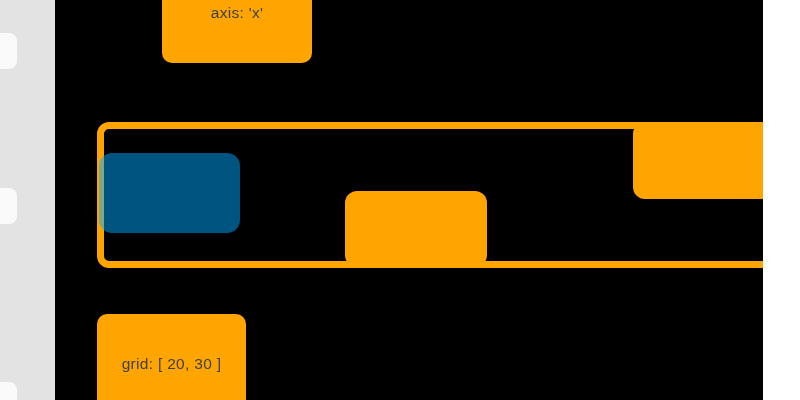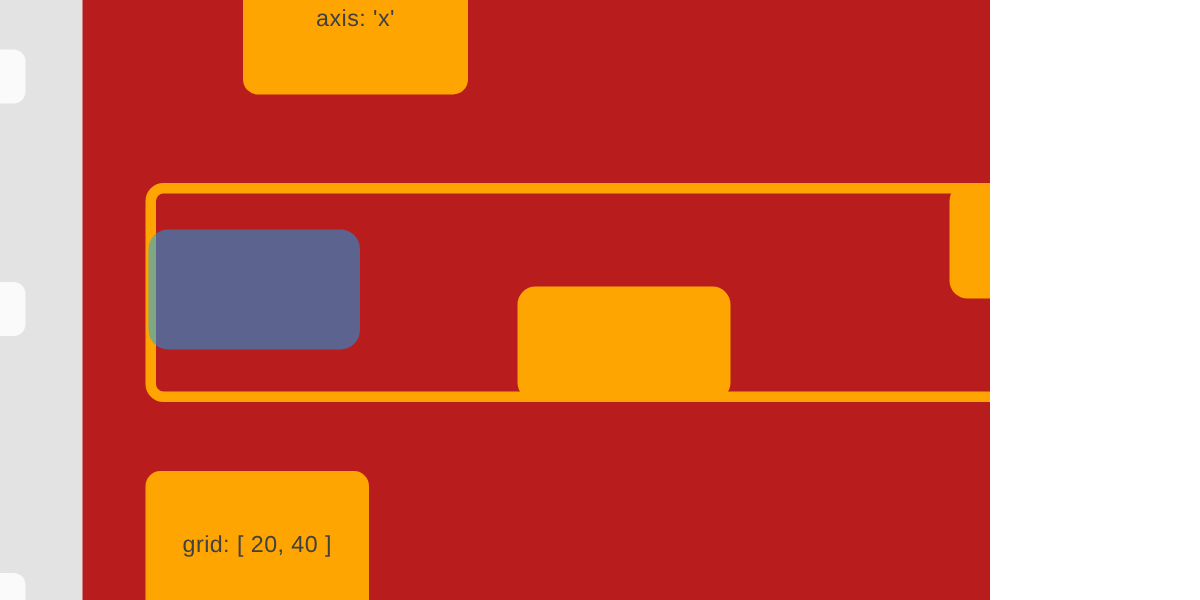--- a/index.html
+++ b/index.html
@@ -3,23 +3,23 @@
 <meta charset="utf-8">
 <style>
   html, body {
     margin: 0;
     padding: 0;
     background: #ffffff;
     font-family: "Liberation Sans", "DejaVu Sans", sans-serif;
   }
   .stage {
     position: relative;
-    width: 660px;
+    width: 763px;
     height: 400px;
-    background: #b91c1c;
+    background: #000000;
     overflow: hidden;
   }
   
   .sidebar {
     position: absolute;
     left: 0; top: 0;
     width: 55px; height: 400px;
     background: #e3e3e3;
   }
   .handle {
@@ -105,16 +105,16 @@
 
   <div class="restrict-container"></div>
 
   <div class="drag-box drag-blue"></div>
 
   <div class="drag-box drag-orange-mid"></div>
 
   <div class="drag-box drag-orange-right"></div>
 
   <div class="opt-box opt-grid">
-    <span>grid: [ 20, 40 ]</span>
+    <span>grid: [ 20, 30 ]</span>
   </div>
 
 </div>
 
 </body></html>

